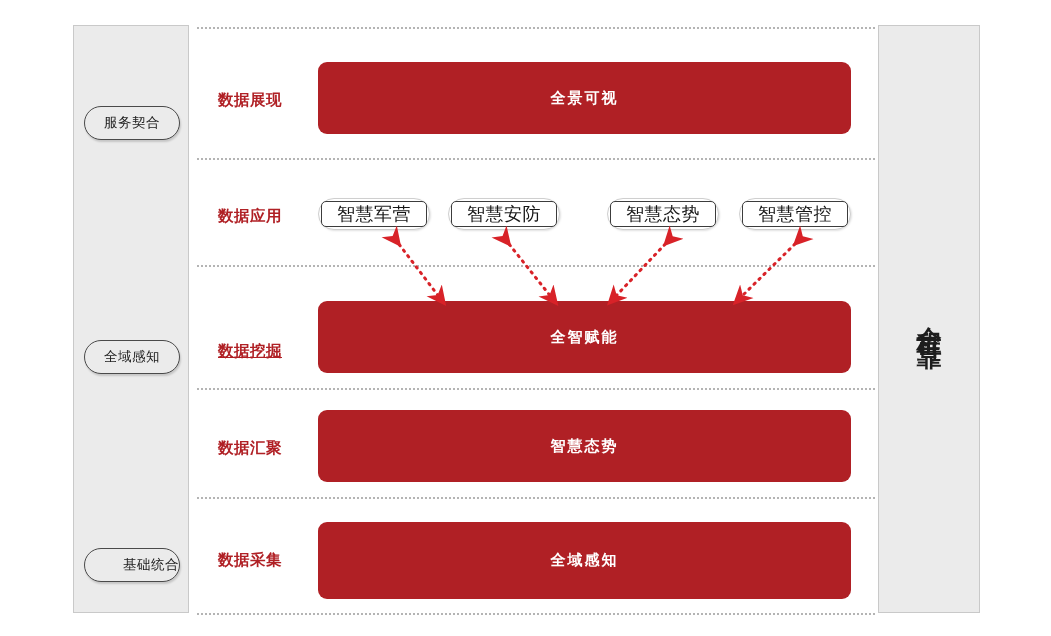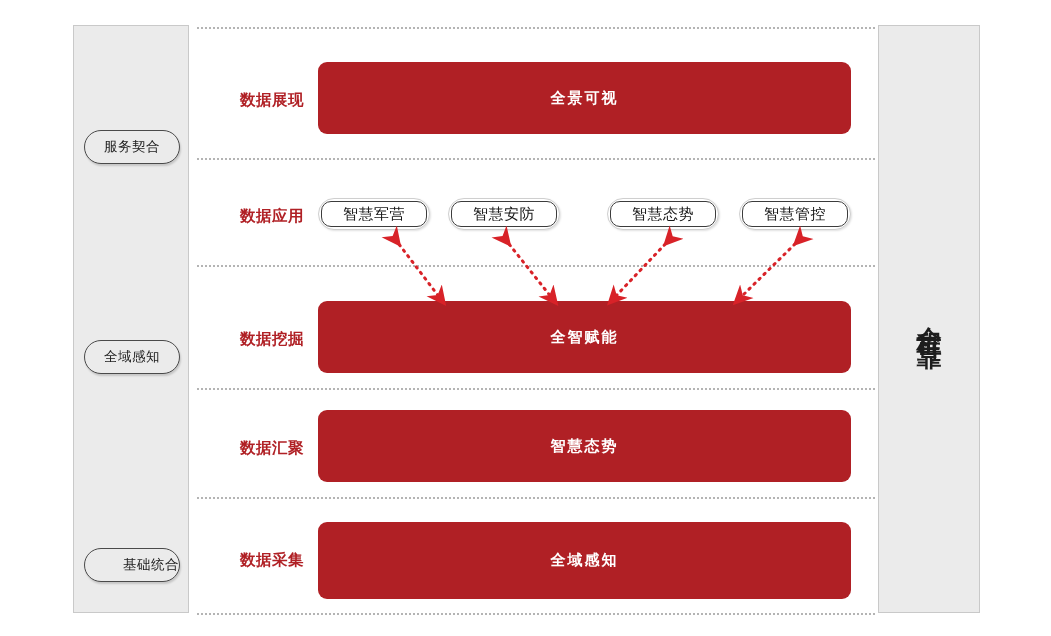--- a/index.html
+++ b/index.html
@@ -86,21 +86,21 @@
     width: 678px;
     height: 0;
     border-top: 2px dotted #b4b4b4;
   }
 
   
   .stage-label {
     position: absolute;
     left: 218px;
     width: 86px;
-    text-align: right;
+    text-align: left;
     font-size: 15.5px;
     font-weight: bold;
     color: #b02025;
     letter-spacing: 0.5px;
     white-space: nowrap;
   }
 
   
   .bar {
     position: absolute;
@@ -127,27 +127,27 @@
     border-radius: 16px;
     background: #ffffff;
     box-sizing: border-box;
     padding: 2px;
     box-shadow: 1px 1px 2px rgba(0,0,0,0.12);
   }
   .pill-inner {
     width: 100%;
     height: 100%;
     border: 1.4px solid #3c3c3c;
-    border-radius: 10px;
-    background: #ffffff;
-    box-sizing: border-box;
-    display: flex;
-    align-items: center;
-    justify-content: center;
-    font-size: 15px;
+    border-radius: 5px;
+    background: #ffffff;
+    box-sizing: border-box;
+    display: flex;
+    align-items: center;
+    justify-content: center;
+    font-size: 18px;
     color: #161616;
     letter-spacing: 0.5px;
     white-space: nowrap;
   }
 
   
   #arrow-layer {
     position: absolute;
     left: 0;
     top: 0;
@@ -164,41 +164,41 @@
   <div id="rules-group">
       <div class="rule" style="top: 27px;"></div>
       <div class="rule" style="top: 158px;"></div>
       <div class="rule" style="top: 265px;"></div>
       <div class="rule" style="top: 388px;"></div>
       <div class="rule" style="top: 497px;"></div>
       <div class="rule" style="top: 613px;"></div>
     </div>
 
   <div id="left-panel" class="side-panel">
-      <div class="capsule" style="top: 80px; margin-top: 24px;">
+      <div class="capsule" style="top: 80px;">
         <span>服务契合</span>
       </div>
       <div class="capsule" style="top: 314px;">
         <span>全域感知</span>
       </div>
       <div class="capsule" style="top: 522px; justify-content: flex-end;">
         <span>基础统合</span>
       </div>
     </div>
 
   <div id="right-panel" class="side-panel">
     <div id="right-label">
       <span class="vtext">全程可靠</span>
     </div>
   </div>
 
   <div id="stage-labels">
       <div class="stage-label" style="top: 90px;">数据展现</div>
       <div class="stage-label" style="top: 206px;">数据应用</div>
-      <div class="stage-label" style="top: 329px;">数据挖掘</div>
+      <div class="stage-label" style="top: 341px; text-decoration: underline;">数据挖掘</div>
       <div class="stage-label" style="top: 438px;">数据汇聚</div>
       <div class="stage-label" style="top: 550px;">数据采集</div>
     </div>
 
   <div id="bars">
       <div class="bar" style="top: 62px; height: 72px;">
         <span>全景可视</span>
       </div>
       <div class="bar" style="top: 301px; height: 72px;">
         <span>全智赋能</span>

